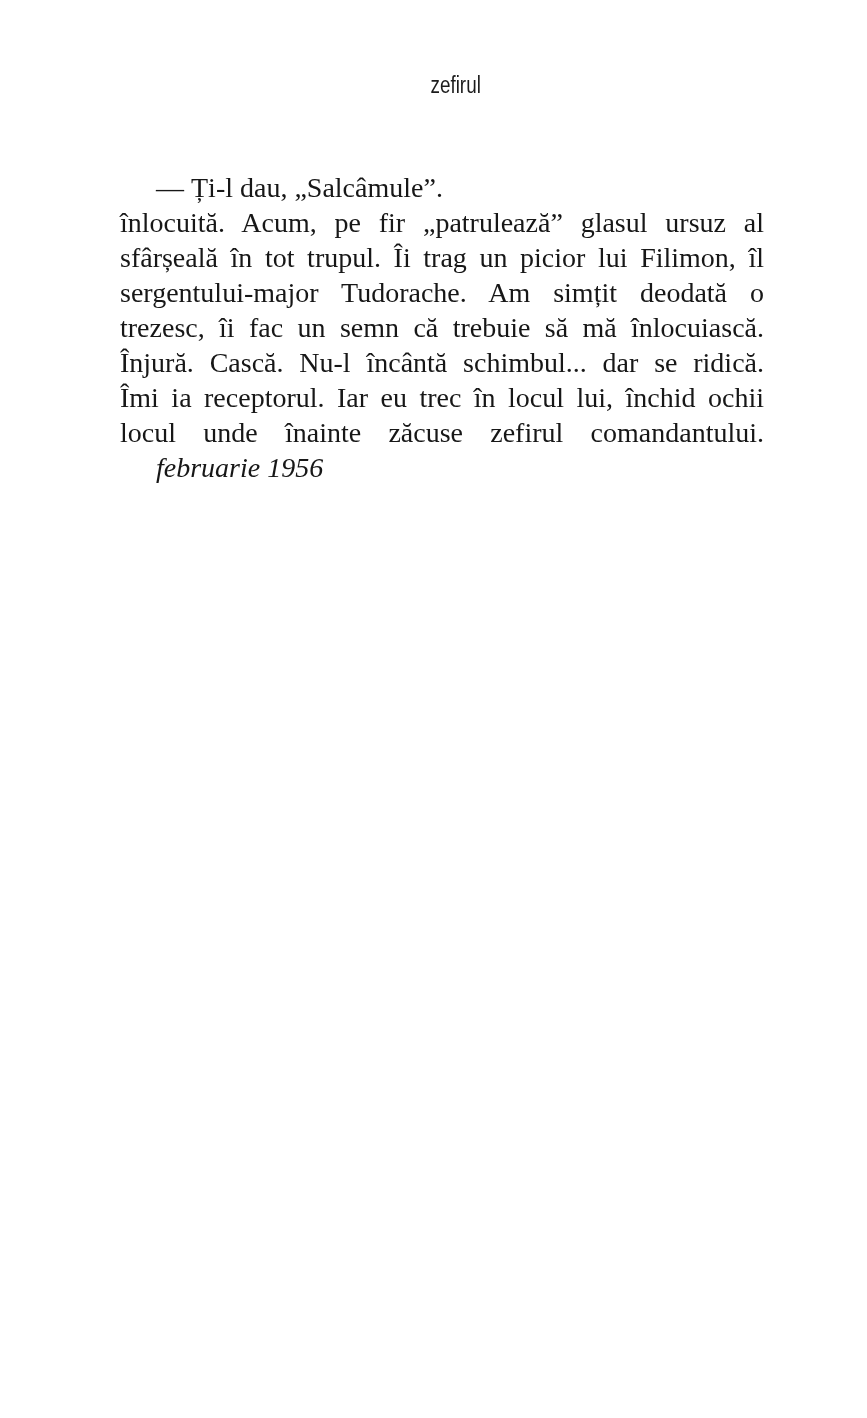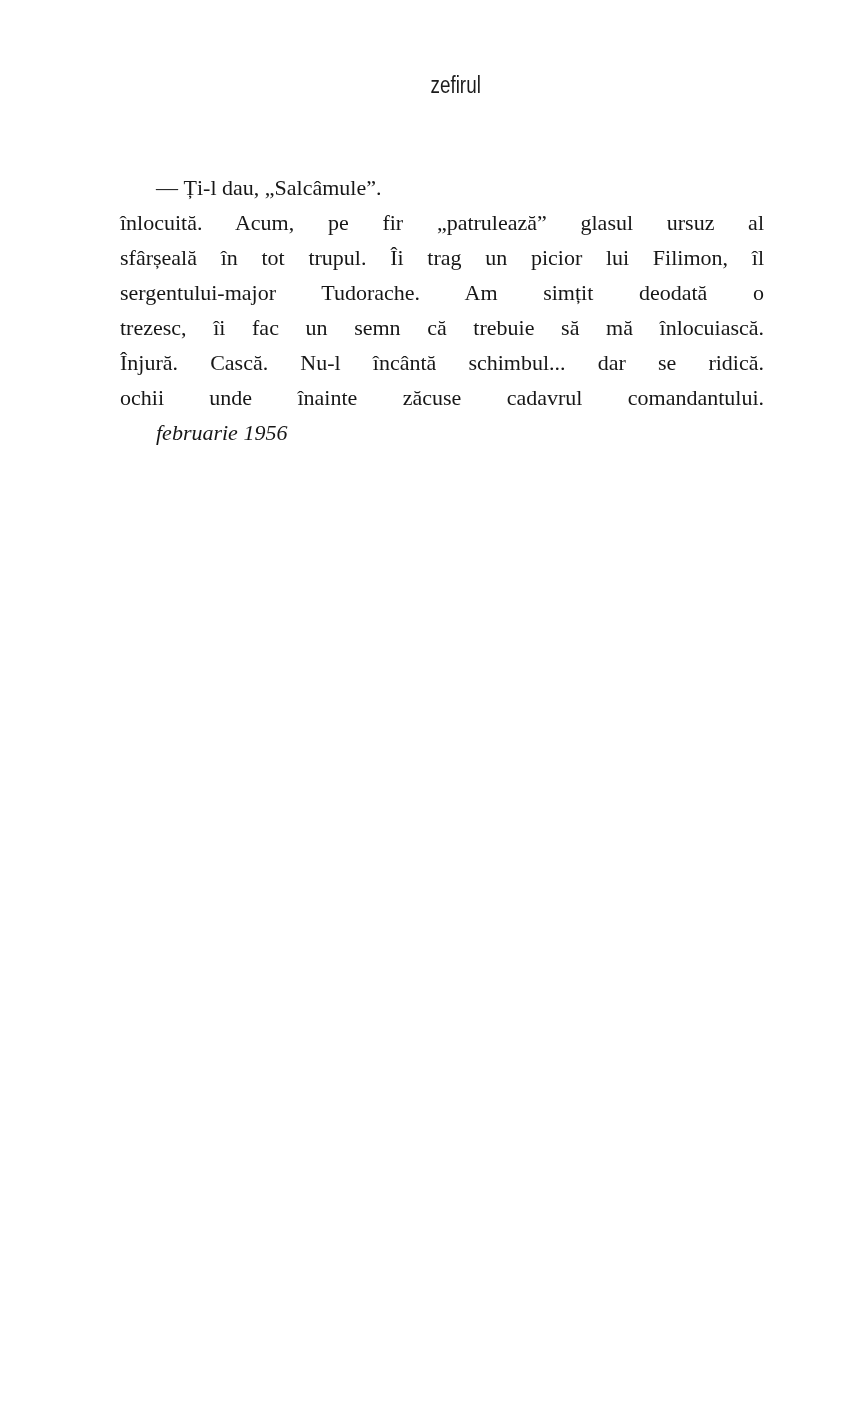--- a/index.html
+++ b/index.html
@@ -30,21 +30,21 @@
     font-size: 23px;
     letter-spacing: 0px;
     transform: scaleX(0.82);
     transform-origin: center;
   }
   .text-block {
     position: absolute;
     left: 120px;
     top: 170px;
     width: 644px;
-    font-size: 22px;
+    font-size: 28px;
     line-height: 35px;
     color: #171717;
   }
   .line {
     height: 35px;
     white-space: normal;
     overflow: visible;
   }
   .indent {
     text-indent: 36px;
@@ -66,17 +66,18 @@
     <span class="hdr-text">zefirul</span>
   </div>
 
   <div class="text-block">
     <div class="line indent">— Ți-l dau, „Salcâmule”.</div>
     <div class="line just">înlocuită. Acum, pe fir „patrulează” glasul ursuz al</div>
     <div class="line just">sfârșeală în tot trupul. Îi trag un picior lui Filimon, îl</div>
     <div class="line just">sergentului-major Tudorache. Am simțit deodată o</div>
     <div class="line just">trezesc, îi fac un semn că trebuie să mă înlocuiască.</div>
     <div class="line just">Înjură. Cască. Nu-l încântă schimbul... dar se ridică.</div>
-    <div class="line just">ochii unde înainte zăcuse cadavrul comandantului.</div>
+    <div class="line just">Îmi ia receptorul. Iar eu trec în locul lui, închid ochii</div>
+    <div class="line just">locul unde înainte zăcuse zefirul comandantului.</div>
     <div class="line indent italic">februarie 1956</div>
   </div>
 
 </div>
 
 </body></html>

